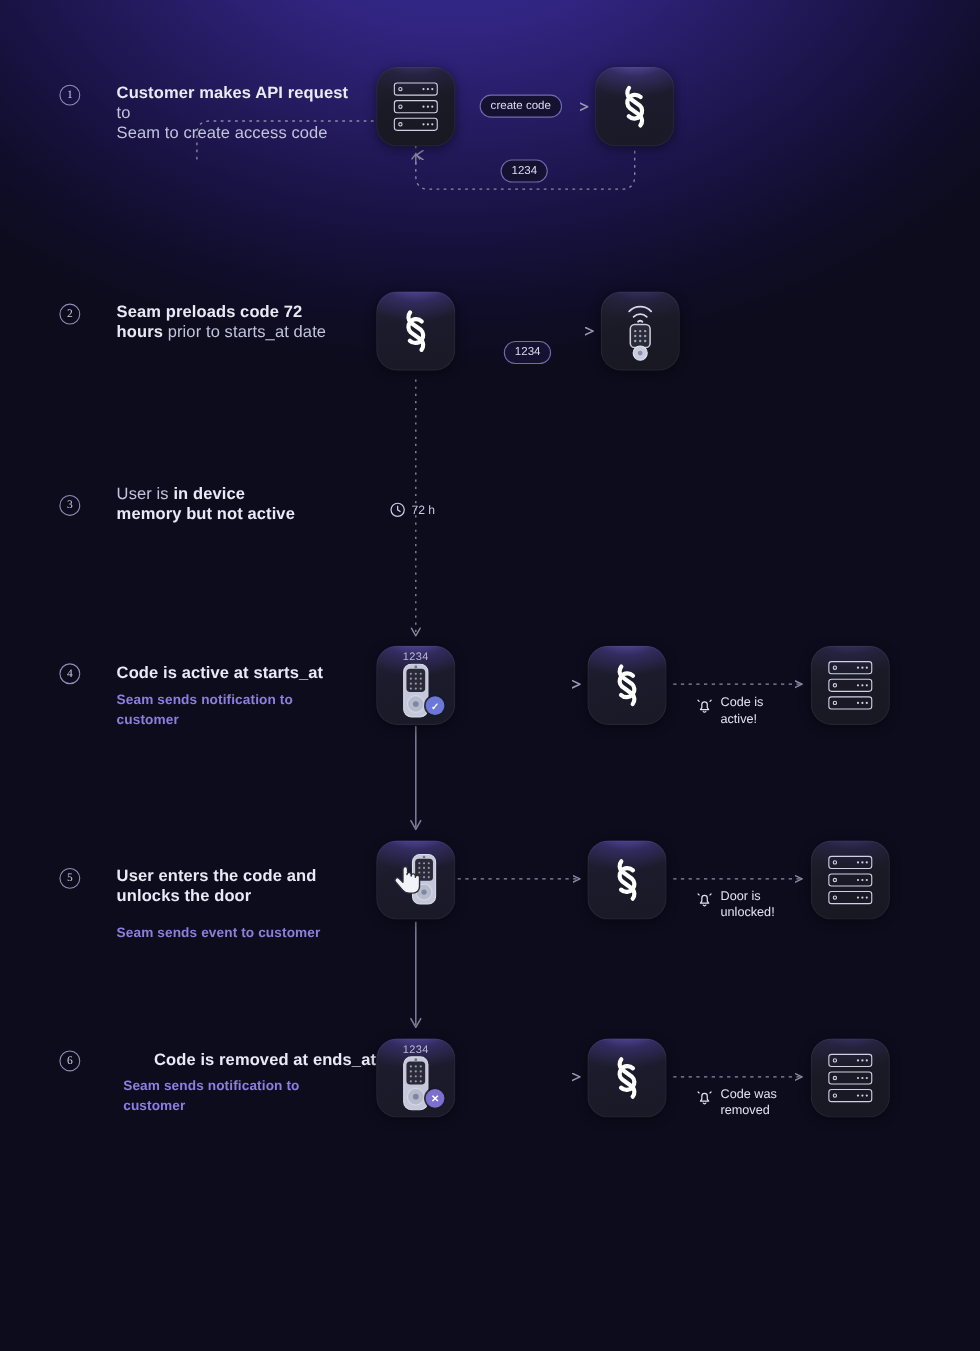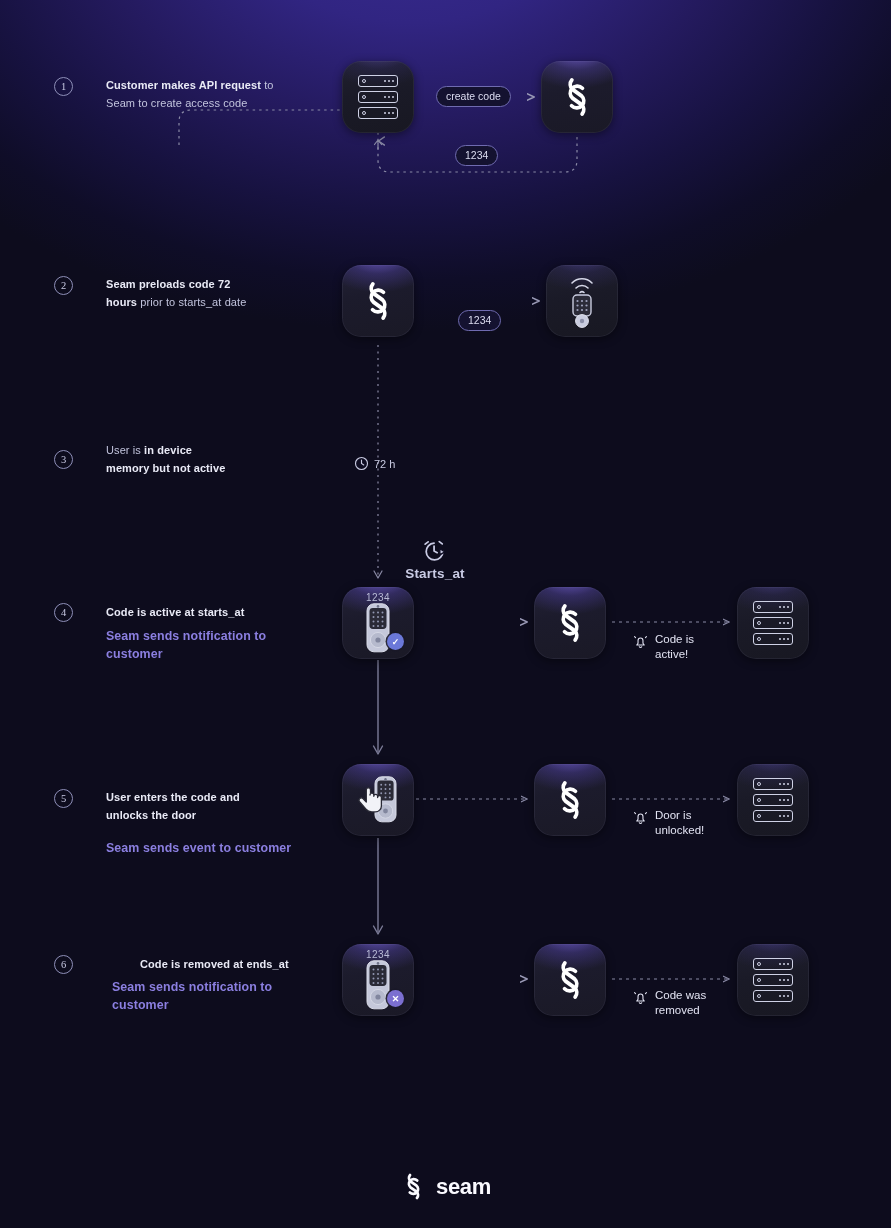--- a/index.html
+++ b/index.html
@@ -32,21 +32,21 @@
     border-radius: 50%;
     color: #c9cae4;
     font-size: 10.5px;
     line-height: 17px;
     text-align: center;
     font-family: "Liberation Serif", serif;
   }
 
   .step-text {
     position: absolute;
-    font-size: 11px;
+    font-size: 15px;
     line-height: 18px;
     color: #c2c4dd;
     width: 215px;
     letter-spacing: .1px;
   }
   .step-text b { color: #e9eaf6; font-weight: 700; }
 
   .step-sub {
     position: absolute;
     font-size: 12.4px;
@@ -332,32 +332,20 @@
   </div>
 
   <div class="step">
     <div class="step-num" style="left:54px; top:603px;">4</div>
     <div class="step-text" style="left:106px; top:603px;">
       <b>Code is active at starts_at</b>
     </div>
     <div class="step-sub" style="left:106px; top:627px;">Seam sends notification to customer</div>
   </div>
 
-  <div class="event-label" style="left:375px; top:538px; width:120px;">
-    <svg class="event-icon" width="26" height="26" viewBox="0 0 28 28">
-      <g fill="none" stroke="#c9cbe4" stroke-width="1.9" stroke-linecap="round" stroke-linejoin="round">
-        <path d="M22.5 14.5 A9 9 0 1 1 13 5.5"></path>
-        <path d="M13 8.8 V14 L16.4 15.8"></path>
-        <path d="M6.6 4.2 L3.4 6.6"></path>
-        <path d="M18.6 3.9 L21.8 6.3"></path>
-      </g>
-      <path d="M19.2 11.6 L24.6 14.9 L19.2 18.2 Z" fill="#c9cbe4" stroke="#0e0d22" stroke-width="1.5" stroke-linejoin="round"></path>
-    </svg>
-    <span>Starts_at</span>
-  </div>
 
   <div class="tile" style="left:342px; top:587px;">
     <div class="lock-wrap">
       <div class="tile-code">1234</div>
       <svg style="position:absolute; left:22px; top:16px;" width="28" height="50" viewBox="0 0 28 50">
         <rect x="3" y="0.8" width="22" height="48" rx="7" fill="#c5c8da" stroke="#dadce8" stroke-width="1"></rect>
         <rect x="5.5" y="5" width="17" height="21" rx="3.4" fill="#2a2a36"></rect>
         <circle cx="14" cy="3.4" r="1.3" fill="#6f7389"></circle>
         <g fill="#9297b1">
           <circle cx="9.5" cy="9.5" r="1"></circle>
@@ -595,23 +583,14 @@
     <svg class="bell" width="17" height="17" viewBox="0 0 20 20">
       <g fill="none" stroke="#e2e3f2" stroke-width="1.3" stroke-linecap="round" stroke-linejoin="round">
         <path d="M5.6 14.2 h8.8 l-1.5-2.1 V8.8 a2.9 2.9 0 0 0-5.8 0 v3.3 Z"></path>
         <path d="M8.6 16.2 a1.6 1.6 0 0 0 2.8 0"></path>
         <path d="M4.2 5.4 L3 4.2 M15.8 5.4 L17 4.2"></path>
       </g>
     </svg>
     <span>Code was removed</span>
   </div>
 
-  <div class="footer">
-    <svg width="27" height="27" viewBox="0 0 48 48">
-      <g fill="none" stroke="#fafaff" stroke-width="5" stroke-linecap="round" stroke-linejoin="round">
-        <path d="M30.5 13.5 A8.6 8.6 0 0 0 17.8 14.2 A8.2 8.2 0 0 0 18.6 25.4 L29.4 33.2 A8.2 8.2 0 0 1 30.2 44.4"></path>
-        <path d="M17.5 34.5 A8.6 8.6 0 0 0 30.2 33.8 A8.2 8.2 0 0 0 29.4 22.6 L18.6 14.8 A8.2 8.2 0 0 1 17.8 3.6"></path>
-      </g>
-    </svg>
-    <span class="word">seam</span>
-  </div>
 
 </div>
 
 </body></html>

